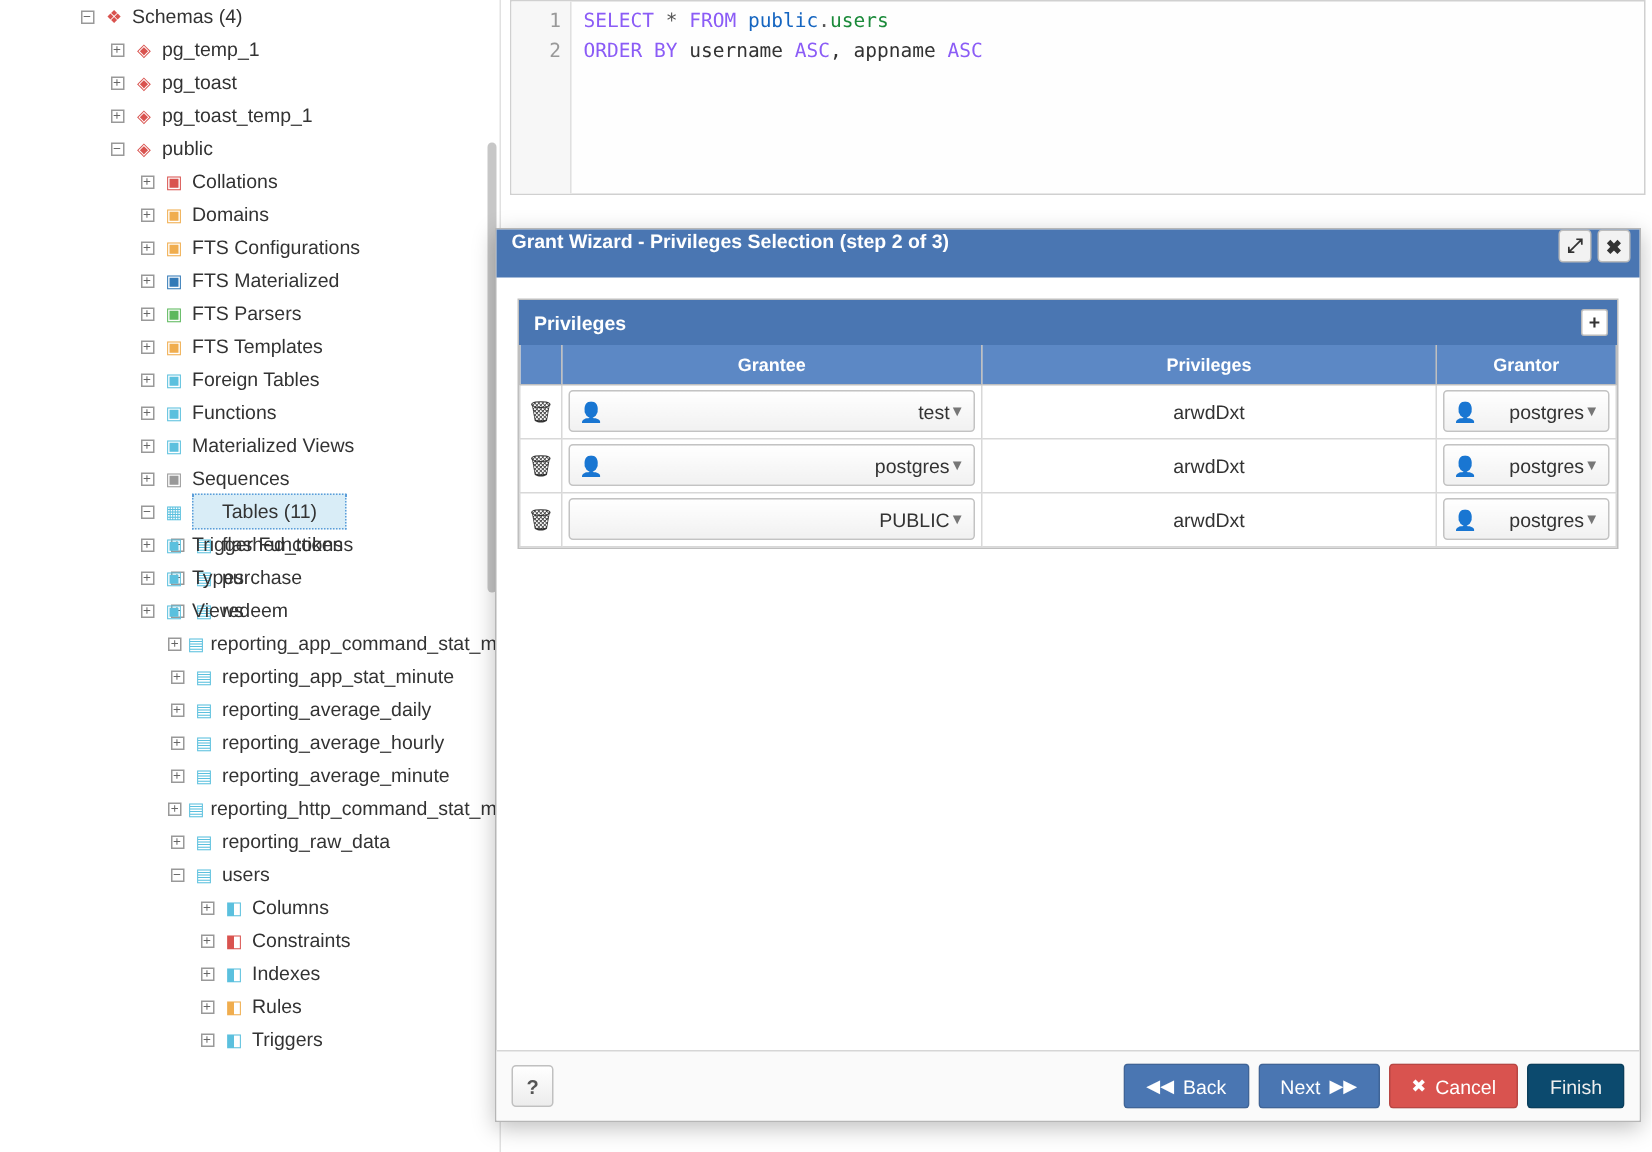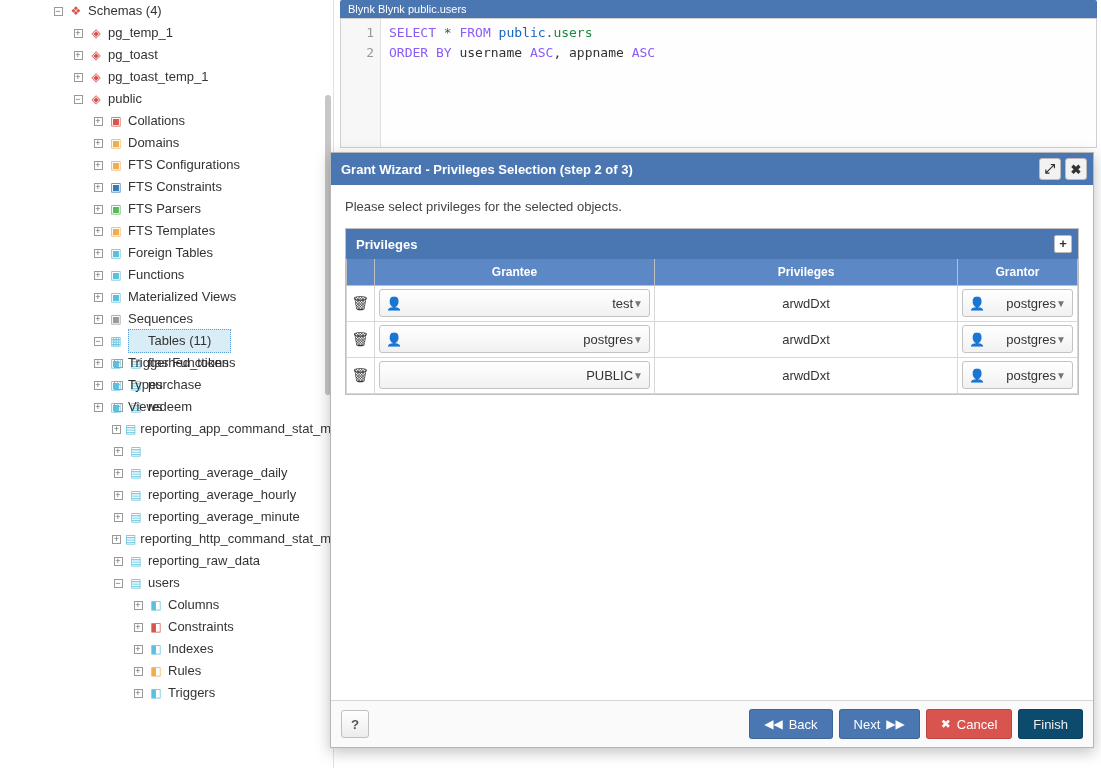--- a/index.html
+++ b/index.html
@@ -118,21 +118,21 @@
     height: 596px;
     background: #fff;
     border:1px solid #b6b6b6;
     box-shadow: 0 4px 14px rgba(0,0,0,.25);
     display:flex; flex-direction:column;
   }
   .modal-header{
     background:#4a76b2;
     color:#fff;
     height: 32px;
-    display:flex; align-items:center;
+    display:flex; align-items:flex-start;
     padding: 0 6px 0 10px;
     font-size: 13px;
     font-weight: bold;
   }
   .modal-header .spacer{flex:1;}
   .hdr-btn{
     width:22px; height:22px;
     background:#f2f2f2;
     border:1px solid #bcbcbc;
     border-radius:3px;
@@ -299,21 +299,21 @@
       <span class="node-icon i-orange">▣</span>
       <span class="node-label">FTS Configurations</span>
                 </div>
               </li>
               <li class="node">
                 <div class="row">
       <span class="expander">
                     <span class="exp-box">+</span>
                   </span>
       <span class="node-icon i-blue">▣</span>
-      <span class="node-label">FTS Constraints</span>
+      <span class="node-label">FTS Materialized</span>
                 </div>
               </li>
               <li class="node">
                 <div class="row">
       <span class="expander">
                     <span class="exp-box">+</span>
                   </span>
       <span class="node-icon i-green">▣</span>
       <span class="node-label">FTS Parsers</span>
                 </div>
@@ -407,20 +407,21 @@
       <span class="node-icon i-teal">▤</span>
       <span class="node-label">reporting_app_command_stat_minute</span>
                     </div>
                   </li>
                   <li class="node">
                     <div class="row">
       <span class="expander">
                         <span class="exp-box">+</span>
                       </span>
       <span class="node-icon i-teal">▤</span>
+      <span class="node-label">reporting_app_stat_minute</span>
                     </div>
                   </li>
                   <li class="node">
                     <div class="row">
       <span class="expander">
                         <span class="exp-box">+</span>
                       </span>
       <span class="node-icon i-teal">▤</span>
       <span class="node-label">reporting_average_daily</span>
                     </div>
@@ -547,37 +548,35 @@
                 </div>
               </li>
             </ul>
       </li>
     </ul>
   </li>
  </ul>
 </div>
 
 <div class="sql-area">
-  <div class="sql-tab">Blynk Blynk public.users</div>
   <div class="sql-body">
     <div class="gutter">1<br>2</div>
     <div class="codelines"><span class="kw">SELECT</span> <span class="sym">*</span> <span class="kw">FROM</span> <span class="kw2">public</span><span class="sym">.</span><span class="ident">users</span>
 <span class="kw">ORDER BY</span> <span>username</span> <span class="kw">ASC</span><span>, </span><span>appname</span> <span class="kw">ASC</span></div>
   </div>
 </div>
 
 <div class="modal">
   <div class="modal-header">
     <span>Grant Wizard - Privileges Selection (step 2 of 3)</span>
     <span class="spacer"></span>
     <span class="hdr-btn">⤢</span>
     <span class="hdr-btn">✖</span>
   </div>
   <div class="modal-body">
-    <div class="instr">Please select privileges for the selected objects.</div>
     <div class="priv-panel">
       <div class="priv-panel-hdr">
         <span>Privileges</span>
         <span class="spacer"></span>
         <span class="add-btn">+</span>
       </div>
       <table class="priv">
         <thead>
             <tr>
           <th class="col-del"></th>

